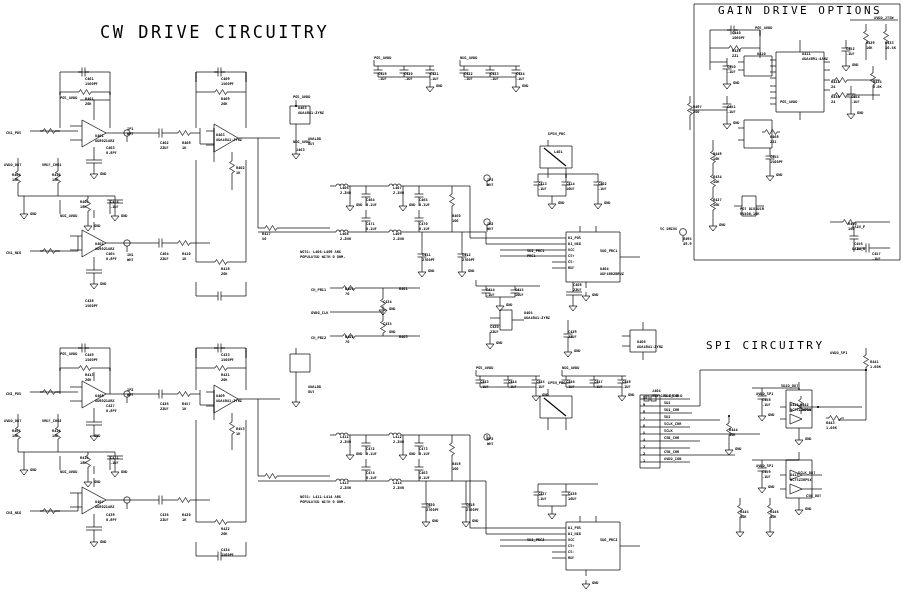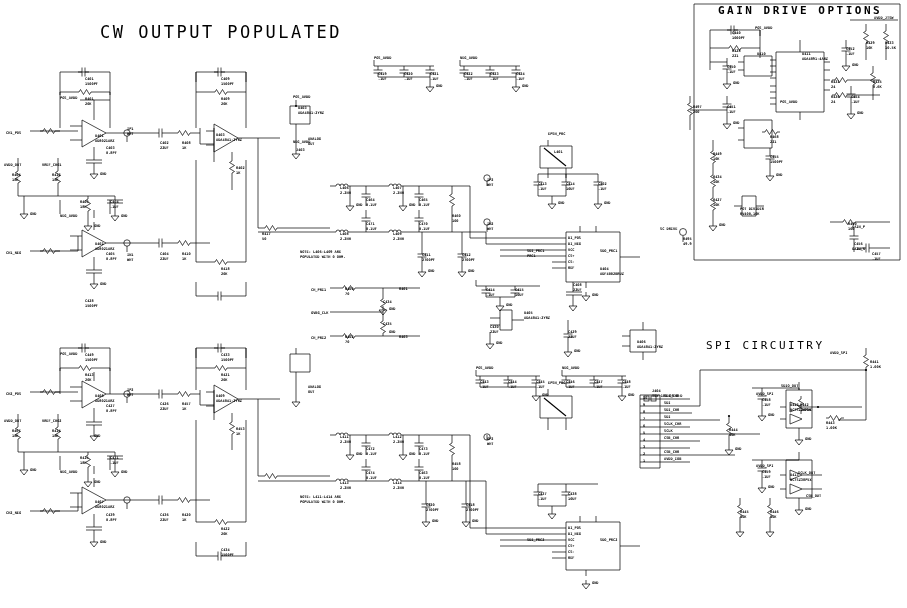--- a/index.html
+++ b/index.html
@@ -531,22 +531,22 @@
 
   <path class="w" d="M700 370 L700 406"></path>
   <path class="w" d="M866 420 L838 420"></path>
 
   <circle class="fil" cx="866" cy="370" r="1.1"></circle>
   <circle class="fil" cx="818" cy="407" r="1.1"></circle>
   <circle class="fil" cx="729" cy="416" r="1.1"></circle>
 </svg>
 
 <div>
-  <div class="title" style="left:100px;top:22px;font-size:17px;">CW OUTPUT POPULATED</div>
-  <div class="title" style="left:718px;top:4px;font-size:11px;font-weight:bold;">GAIN DRIVE OPTIONS</div>
+  <div class="title" style="left:100px;top:22px;font-size:17px;">CW DRIVE CIRCUITRY</div>
+  <div class="title" style="left:718px;top:4px;font-size:11px;">GAIN DRIVE OPTIONS</div>
   <div class="title" style="left:706px;top:339px;font-size:11px;">SPI CIRCUITRY</div>
 </div>
 
 <div>
   <div class="lbl" style="left:300px;top:250px;">NOTE: L406-L409 ARE</div>
   <div class="lbl" style="left:300px;top:255px;">POPULATED WITH 0 OHM.</div>
   <div class="lbl" style="left:300px;top:495px;">NOTE: L411-L414 ARE</div>
   <div class="lbl" style="left:300px;top:500px;">POPULATED WITH 0 OHM.</div>
 </div>
 

